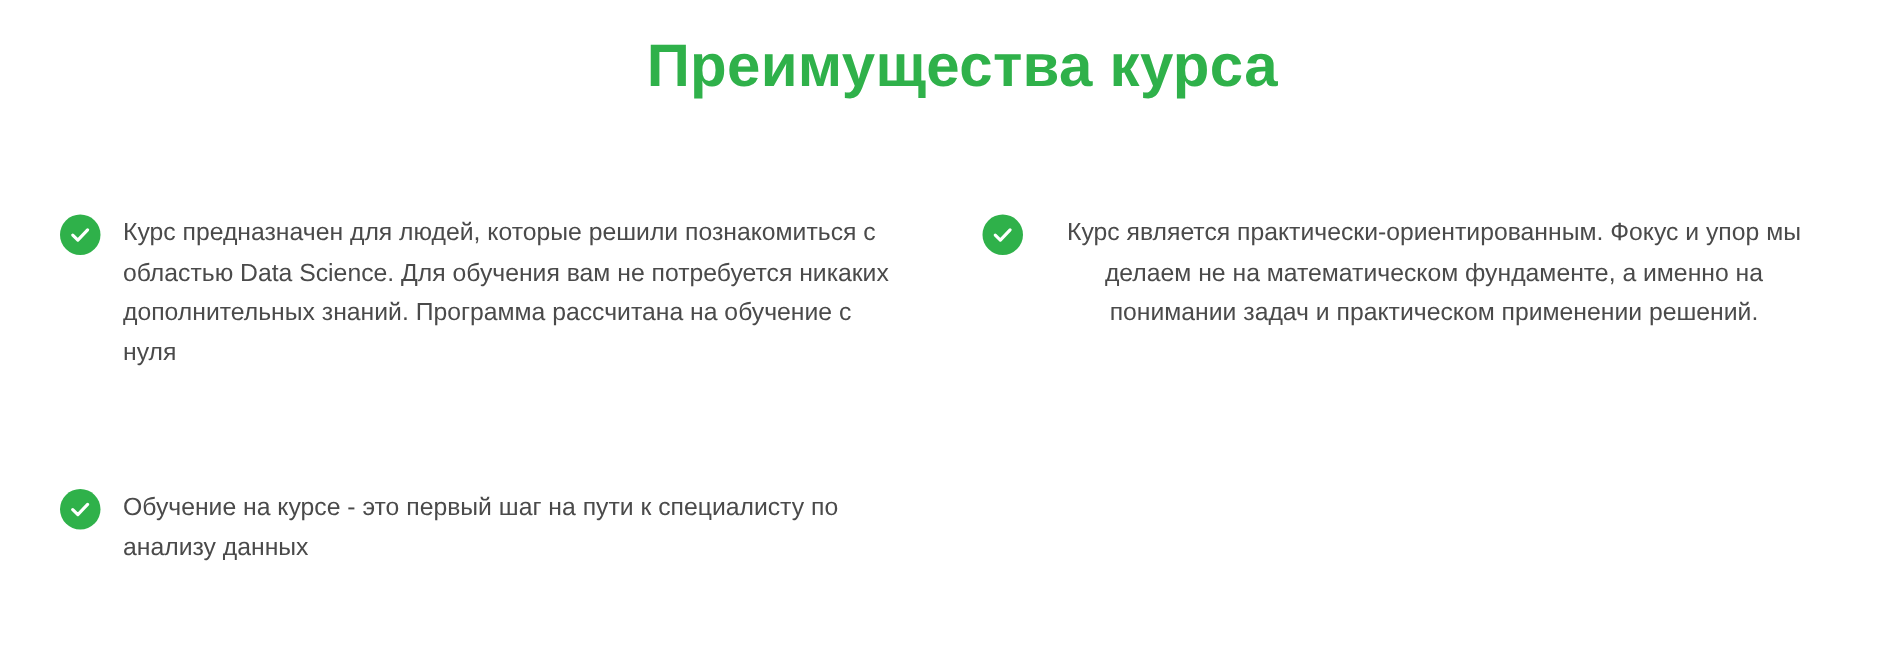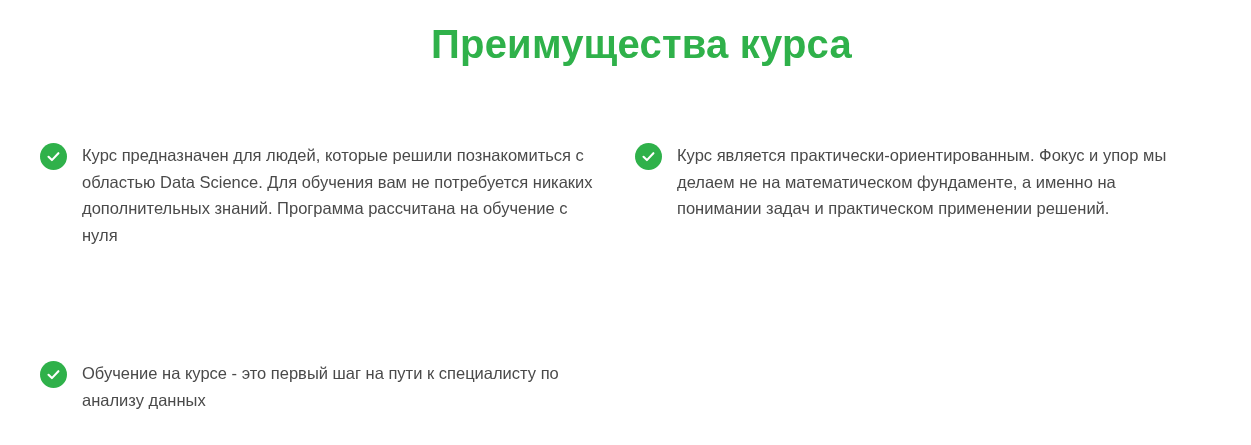--- a/index.html
+++ b/index.html
@@ -33,21 +33,20 @@
   }
   .benefits-grid {
     position: absolute;
     top: 142px;
     left: 40px;
     width: 1175px;
     display: grid;
     grid-template-columns: 560px 560px;
     column-gap: 55px;
     row-gap: 0;
-    gap: 35px;
   }
   .benefit-item {
     display: flex;
     align-items: flex-start;
     margin-bottom: 10px;
   }
   .benefit-item.row2 {
     margin-top: 66px;
   }
   .check-icon {
@@ -66,20 +65,21 @@
   }
   .benefit-text {
     margin-left: 15px;
     font-size: 16.5px;
     line-height: 1.62;
     color: #4a4a4a;
     max-width: 512px;
   }
   .col-right .benefit-text {
     max-width: 522px;
+    text-align: center;
   }
 </style>
 </head>
 <body>
 
 <div class="page">
 
   <h1 class="section-title">Преимущества курса</h1>
 
   <div class="benefits-grid">

